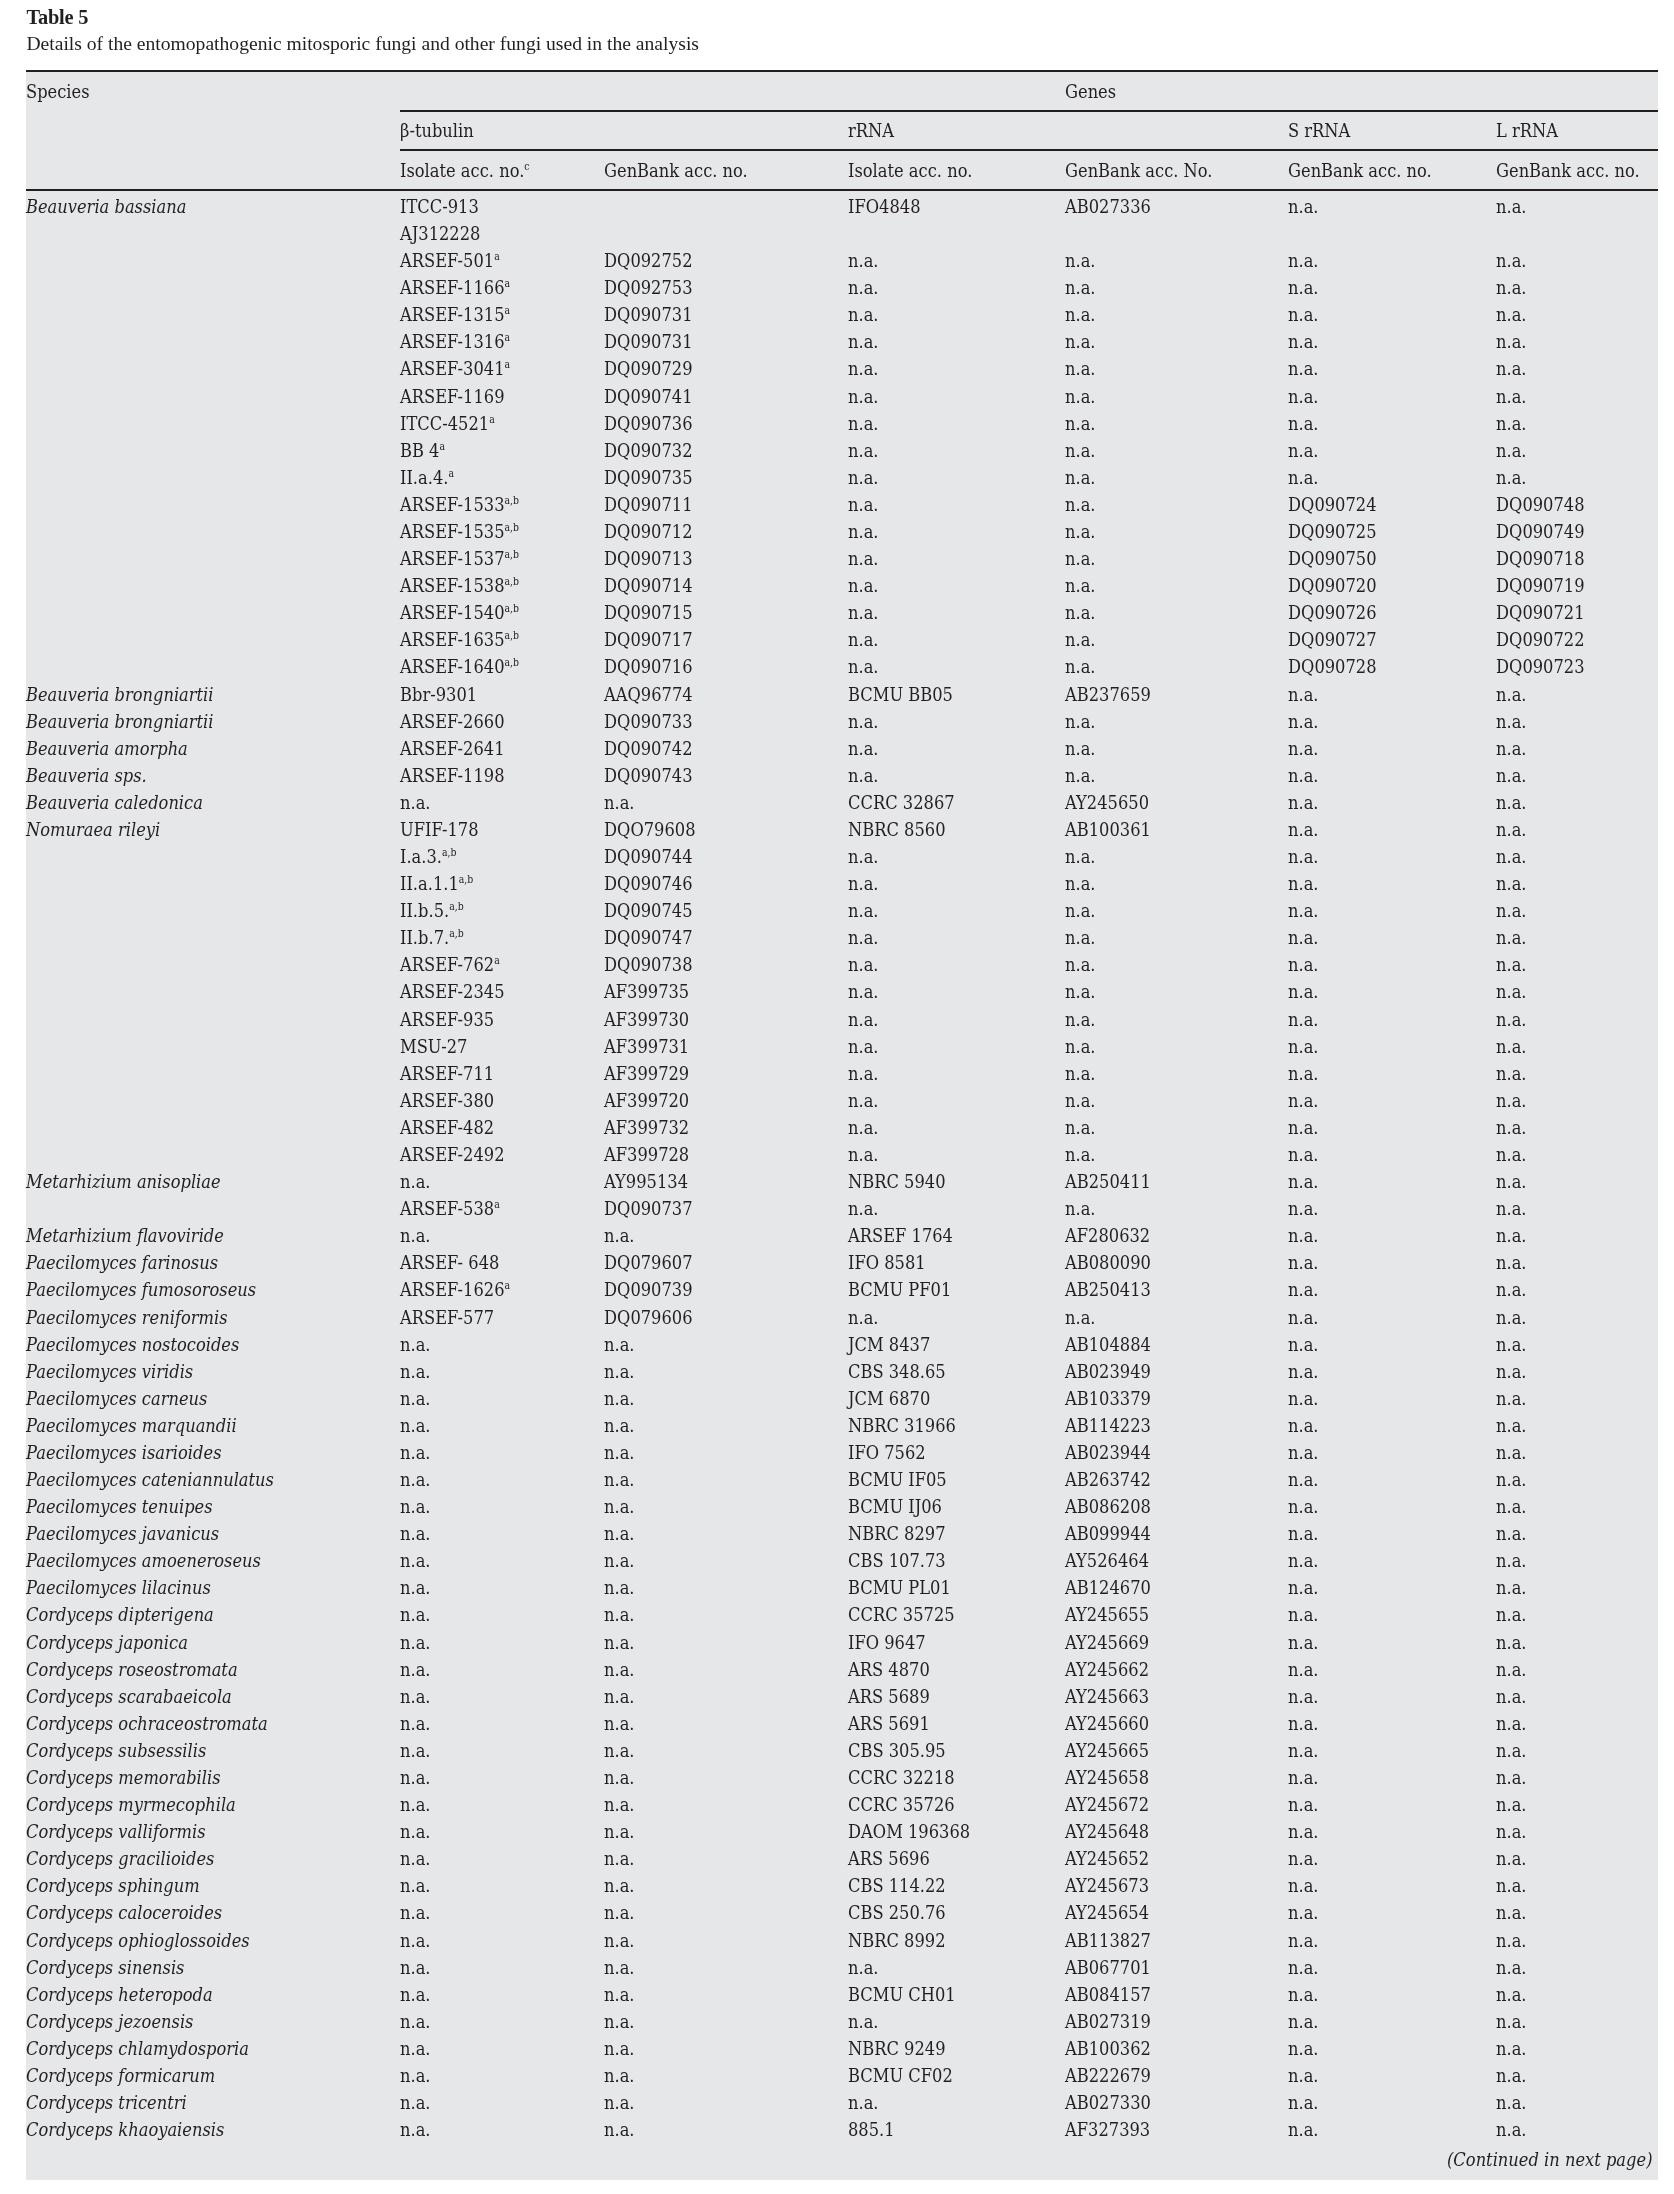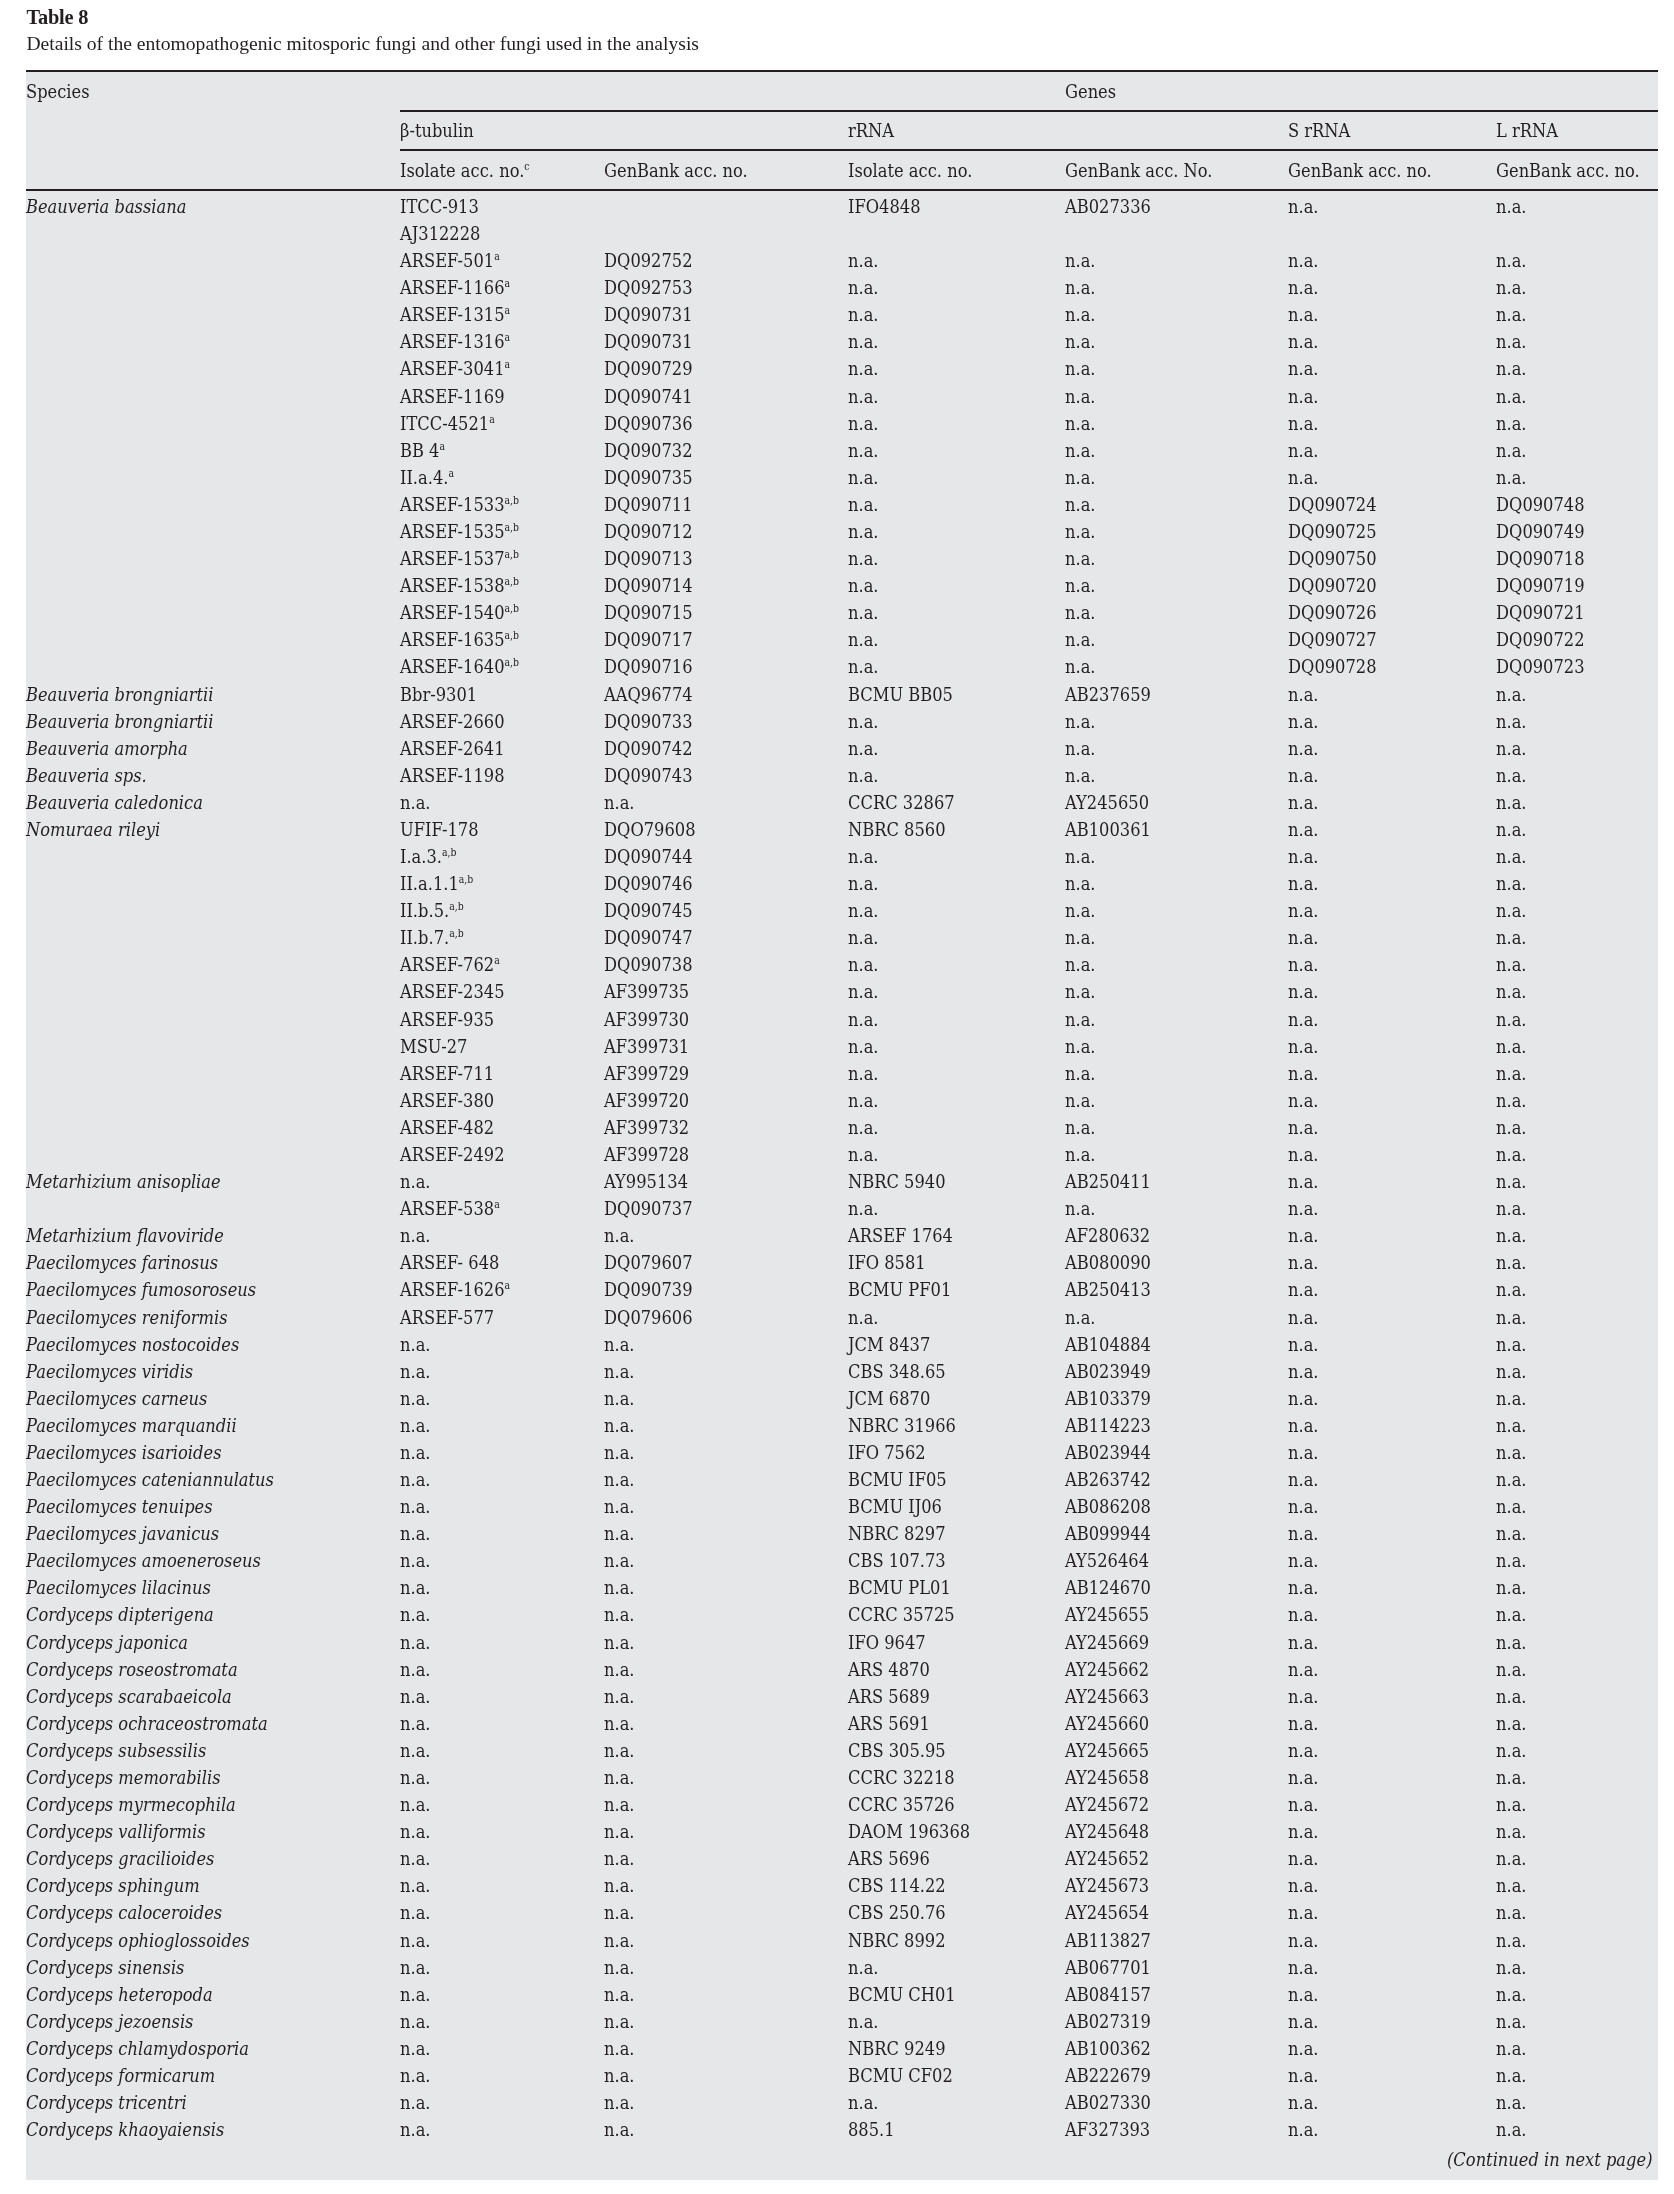--- a/index.html
+++ b/index.html
@@ -16,21 +16,21 @@
   .hcell { position:absolute; font-size:18.5px; white-space:nowrap; line-height:26px;
            font-family:"DejaVu Serif","Liberation Serif",serif; transform:scaleX(0.88); transform-origin:left center; }
   .species { font-style:italic; }
   sup { font-size:10.6px; vertical-align:super; line-height:0; }
   .continued { position:absolute; right:6px; font-style:italic; font-size:18.5px;
                font-family:"DejaVu Serif","Liberation Serif",serif; transform:scaleX(0.88); transform-origin:right center; }
 </style>
 </head>
 <body>
 
-<div class="caption-title">Table 8</div>
+<div class="caption-title">Table 5</div>
 <div class="caption-text">Details of the entomopathogenic mitosporic fungi and other fungi used in the analysis</div>
 
 <div class="table-wrap" id="tbl">
 
   <div class="rule" style="left:0;top:0;width:1632px;"></div>
   <div class="rule" style="left:374px;top:40px;width:1258px;"></div>
   <div class="rule" style="left:374px;top:79px;width:1258px;"></div>
   <div class="rule" style="left:0;top:119px;width:1632px;"></div>
 
   <div class="hcell" style="left:0;top:9px;">Species</div>

